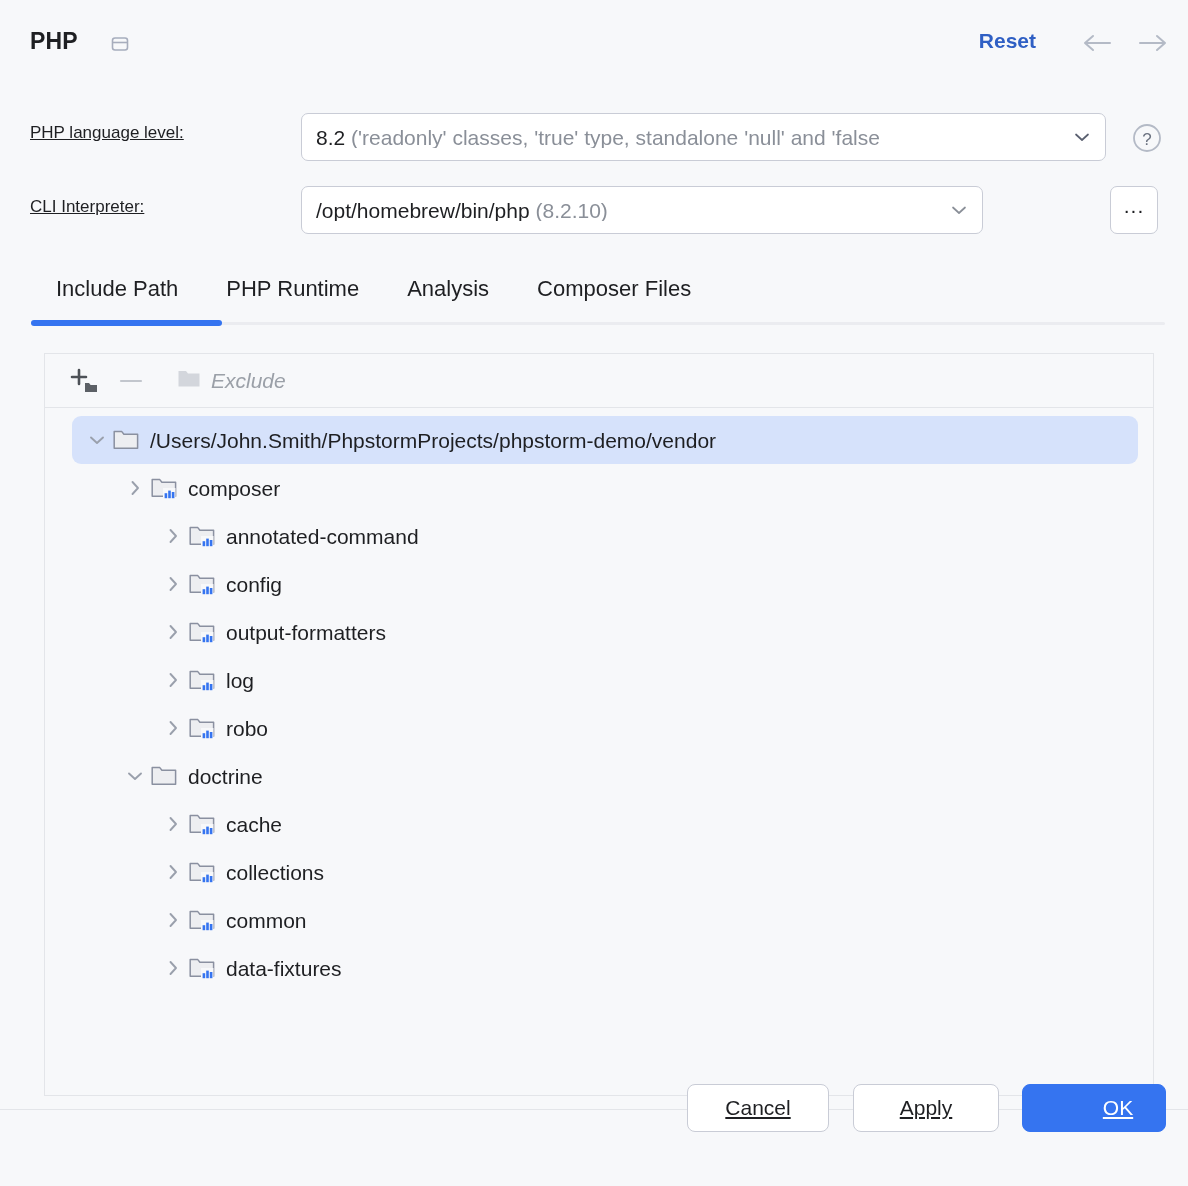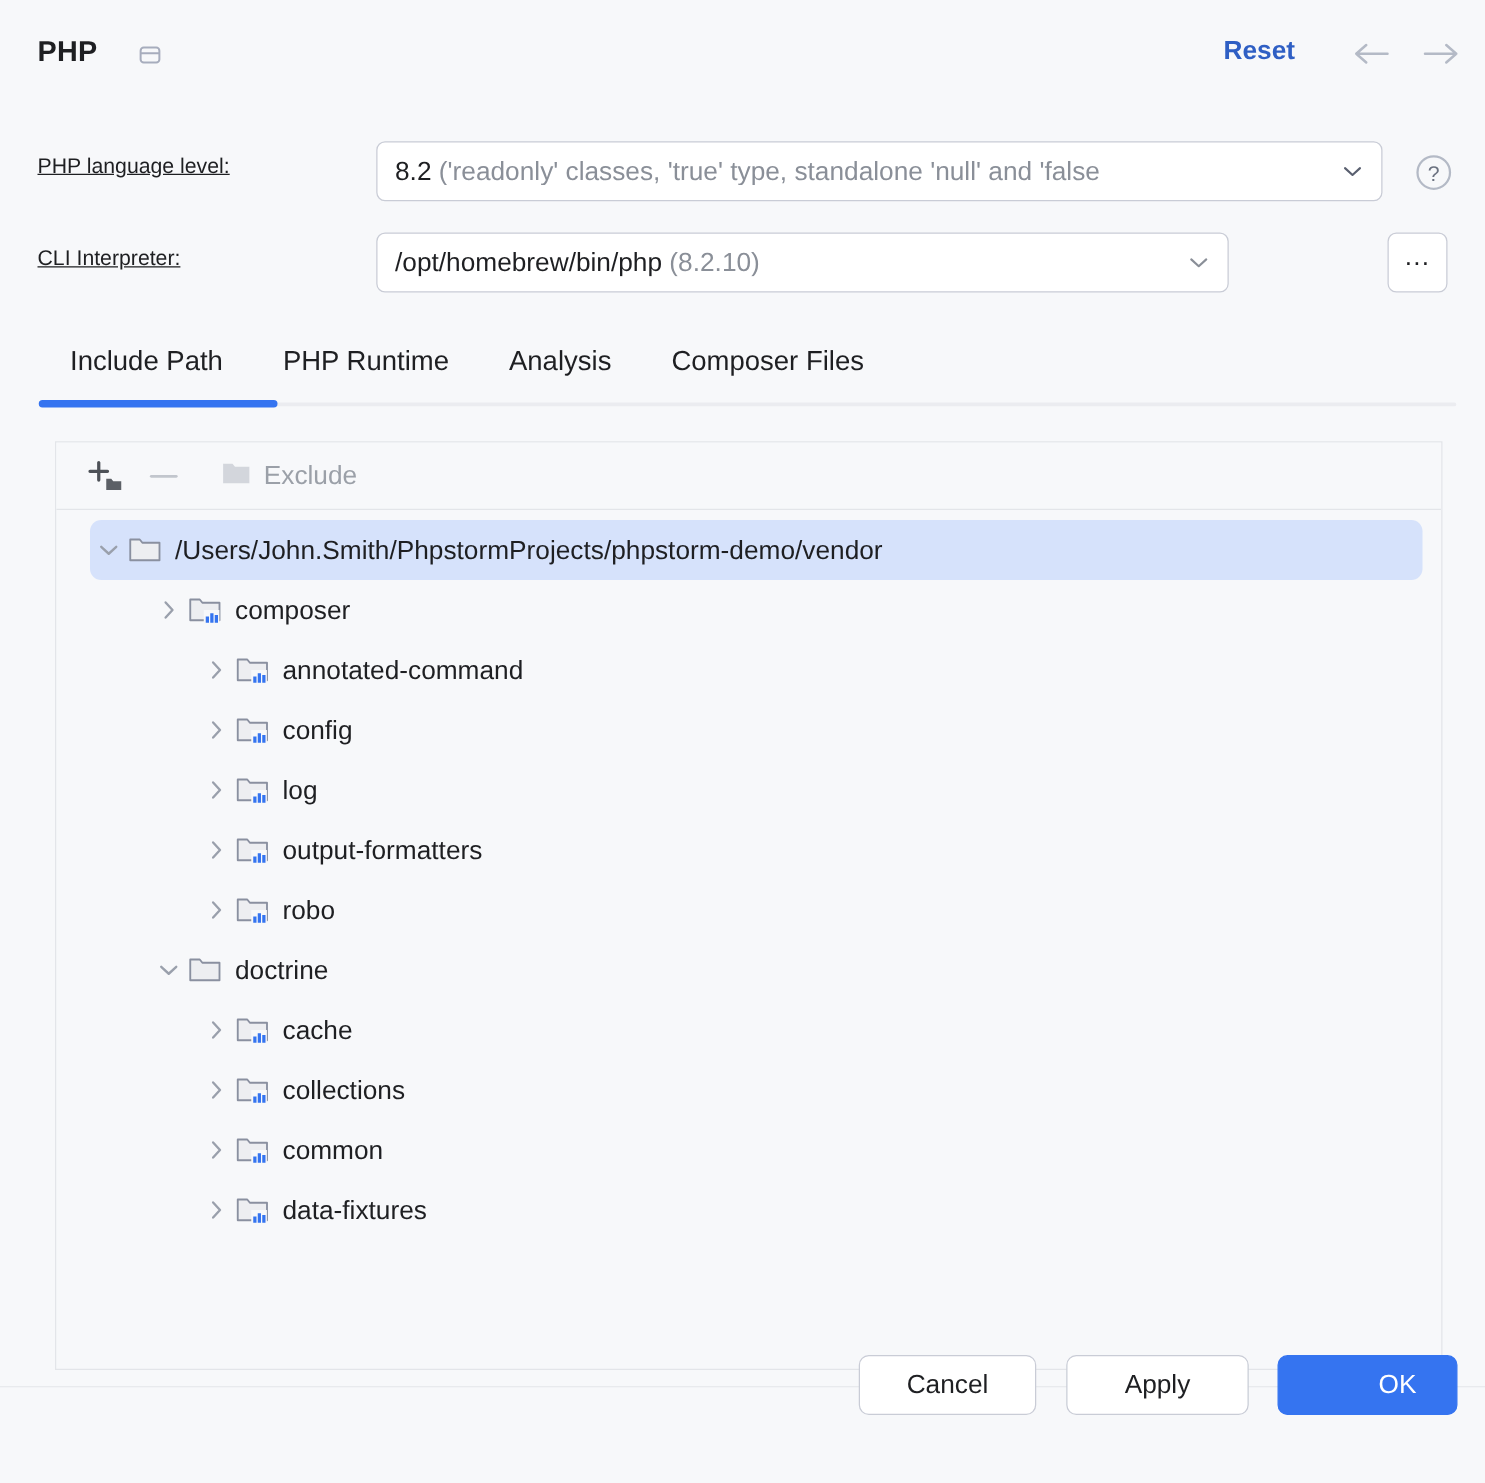--- a/index.html
+++ b/index.html
@@ -112,20 +112,21 @@
     border: 1px solid #e3e5e9;
     background: #f7f8fa;
     overflow: hidden;
   }
   .tree-toolbar {
     height: 54px; width: 100%;
     border-bottom: 1px solid #e3e5e9;
     display: flex; align-items: center;
     padding-left: 17px; gap: 0;
     background: #f7f8fa;
+    font-style: italic;
   }
   .tb-btn {
     width: 46px; height: 40px;
     display: flex; align-items: center; justify-content: center;
     cursor: pointer;
   }
   .tb-exclude {
     display: flex; align-items: center; gap: 9px;
     margin-left: 16px; padding: 0 6px; height: 40px;
     color: #9ba0a8; font-size: 21px; cursor: default;
@@ -159,20 +160,21 @@
   }
   .footer {
     position: absolute; left: 0; top: 1110px; width: 1188px; height: 76px;
     background: #f7f8fa;
   }
   .btn {
     position: absolute; top: 1084px; height: 48px;
     border-radius: 8px; font-size: 21px;
     display: flex; align-items: center; justify-content: center;
     cursor: pointer;
+    text-decoration: underline;
   }
   .btn.secondary { background: #ffffff; border: 1.5px solid #c9ccd6; color: #1e1f22; }
   .btn.primary { background: #3574f0; border: 1.5px solid #3574f0; color: #ffffff; padding-left: 48px; }
   #cancel-btn { left: 687px; width: 142px; }
   #apply-btn  { left: 853px; width: 146px; }
   #ok-btn     { left: 1022px; width: 144px; }
 </style>
 </head>
 <body>
 
@@ -268,21 +270,21 @@
       <span>
         <svg width="26" height="26" viewBox="0 0 26 26">
           <path d="M2.5 6 h7.5 l2 2.4 H23.5 v13.1 H2.5 Z" fill="#d3d6dc"></path>
         </svg>
       </span>
       <span>Exclude</span>
     </span>
   </div>
 
   <div class="tree-body" id="tree-body">
-      <div class="row selected" style="padding-left: 0;">
+      <div class="row selected" style="padding-left: 10px;">
         <span class="twisty">
           <svg width="24" height="24" viewBox="0 0 24 24">
             <path d="M6 9.5 L12 15 L18 9.5" fill="none" stroke="#9aa0ac" stroke-width="1.9" stroke-linecap="round" stroke-linejoin="round"></path>
           </svg>
         </span>
         <span class="ficon"><svg width="28" height="28" viewBox="0 0 28 28">
             <path d="M2.2 5.6 h7.6 l2.1 2.6 H25.6 v14 H2.2 Z" fill="#edeef1" stroke="#8a90a0" stroke-width="1.5" stroke-linejoin="round"></path>
           </svg></span>
         <span class="rlabel">/Users/John.Smith/PhpstormProjects/phpstorm-demo/vendor</span>
       </div>
@@ -337,36 +339,36 @@
             <path d="M9.5 6 L15 12 L9.5 18" fill="none" stroke="#9aa0ac" stroke-width="1.9" stroke-linecap="round" stroke-linejoin="round"></path>
           </svg>
         </span>
         <span class="ficon"><svg width="28" height="28" viewBox="0 0 28 28">
             <path d="M2.2 5.6 h7.6 l2.1 2.6 H25.6 v14 H2.2 Z" fill="#edeef1" stroke="#8a90a0" stroke-width="1.5" stroke-linejoin="round"></path>
             <rect x="13" y="14" width="12.5" height="11" fill="#f7f8fa"></rect>
             <rect x="14.6" y="19.2" width="2.6" height="5" fill="#3574f0"></rect>
             <rect x="18.2" y="16.6" width="2.6" height="7.6" fill="#3574f0"></rect>
             <rect x="21.8" y="18" width="2.6" height="6.2" fill="#3574f0"></rect>
           </svg></span>
+        <span class="rlabel">output-formatters</span>
+      </div>
+      <div class="row" style="padding-left: 113px;">
+        <span class="twisty">
+          <svg width="24" height="24" viewBox="0 0 24 24">
+            <path d="M9.5 6 L15 12 L9.5 18" fill="none" stroke="#9aa0ac" stroke-width="1.9" stroke-linecap="round" stroke-linejoin="round"></path>
+          </svg>
+        </span>
+        <span class="ficon"><svg width="28" height="28" viewBox="0 0 28 28">
+            <path d="M2.2 5.6 h7.6 l2.1 2.6 H25.6 v14 H2.2 Z" fill="#edeef1" stroke="#8a90a0" stroke-width="1.5" stroke-linejoin="round"></path>
+            <rect x="13" y="14" width="12.5" height="11" fill="#f7f8fa"></rect>
+            <rect x="14.6" y="19.2" width="2.6" height="5" fill="#3574f0"></rect>
+            <rect x="18.2" y="16.6" width="2.6" height="7.6" fill="#3574f0"></rect>
+            <rect x="21.8" y="18" width="2.6" height="6.2" fill="#3574f0"></rect>
+          </svg></span>
         <span class="rlabel">log</span>
-      </div>
-      <div class="row" style="padding-left: 113px;">
-        <span class="twisty">
-          <svg width="24" height="24" viewBox="0 0 24 24">
-            <path d="M9.5 6 L15 12 L9.5 18" fill="none" stroke="#9aa0ac" stroke-width="1.9" stroke-linecap="round" stroke-linejoin="round"></path>
-          </svg>
-        </span>
-        <span class="ficon"><svg width="28" height="28" viewBox="0 0 28 28">
-            <path d="M2.2 5.6 h7.6 l2.1 2.6 H25.6 v14 H2.2 Z" fill="#edeef1" stroke="#8a90a0" stroke-width="1.5" stroke-linejoin="round"></path>
-            <rect x="13" y="14" width="12.5" height="11" fill="#f7f8fa"></rect>
-            <rect x="14.6" y="19.2" width="2.6" height="5" fill="#3574f0"></rect>
-            <rect x="18.2" y="16.6" width="2.6" height="7.6" fill="#3574f0"></rect>
-            <rect x="21.8" y="18" width="2.6" height="6.2" fill="#3574f0"></rect>
-          </svg></span>
-        <span class="rlabel">output-formatters</span>
       </div>
       <div class="row" style="padding-left: 113px;">
         <span class="twisty">
           <svg width="24" height="24" viewBox="0 0 24 24">
             <path d="M9.5 6 L15 12 L9.5 18" fill="none" stroke="#9aa0ac" stroke-width="1.9" stroke-linecap="round" stroke-linejoin="round"></path>
           </svg>
         </span>
         <span class="ficon"><svg width="28" height="28" viewBox="0 0 28 28">
             <path d="M2.2 5.6 h7.6 l2.1 2.6 H25.6 v14 H2.2 Z" fill="#edeef1" stroke="#8a90a0" stroke-width="1.5" stroke-linejoin="round"></path>
             <rect x="13" y="14" width="12.5" height="11" fill="#f7f8fa"></rect>

